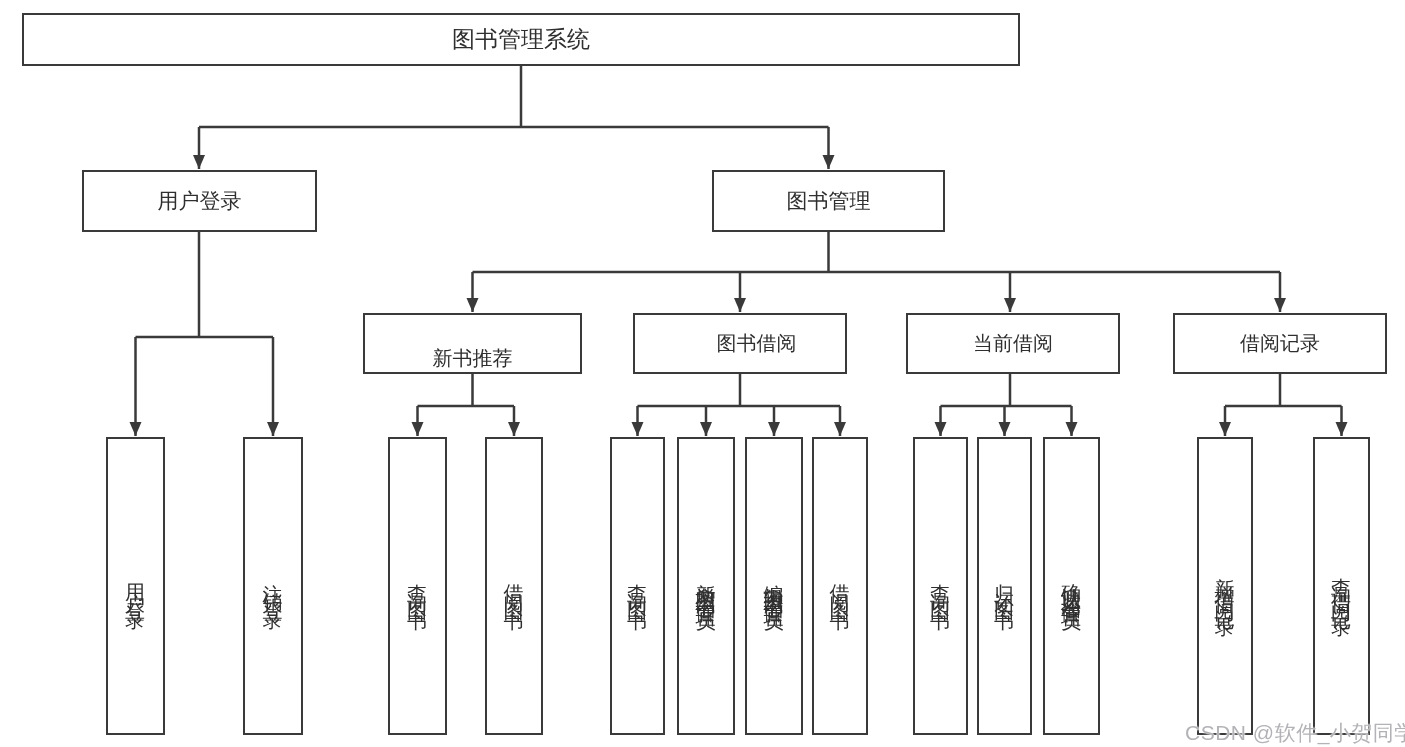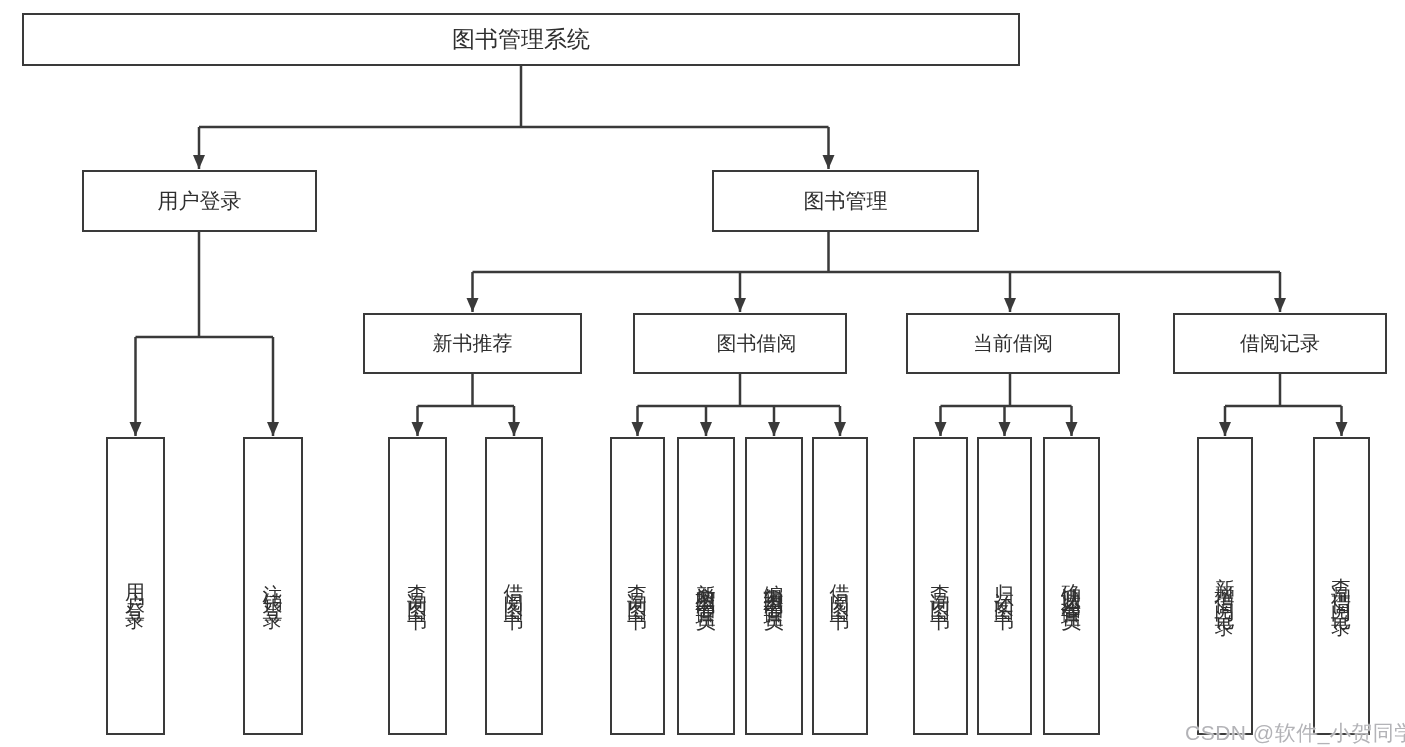--- a/index.html
+++ b/index.html
@@ -74,25 +74,25 @@
     </g>
   </svg>
 
   <div class="box root-box">
     <span>图书管理系统</span>
   </div>
 
   <div class="box l2-box" style="left:82px;width:235px;">
     <span>用户登录</span>
   </div>
-  <div class="box l2-box" style="left:712px;width:267px;">
+  <div class="box l2-box" style="left:712px;width:233px;">
     <span>图书管理</span>
   </div>
 
-  <div class="box l3-box" style="left:363px;width:219px;">
+  <div class="box l3-box" style="left:363px;width:219px;align-items:flex-end;">
     <span>新书推荐</span>
   </div>
   <div class="box l3-box" style="left:633px;width:214px;padding-left:33px;">
     <span>图书借阅</span>
   </div>
   <div class="box l3-box" style="left:906px;width:214px;">
     <span>当前借阅</span>
   </div>
   <div class="box l3-box" style="left:1173px;width:214px;">
     <span>借阅记录</span>

